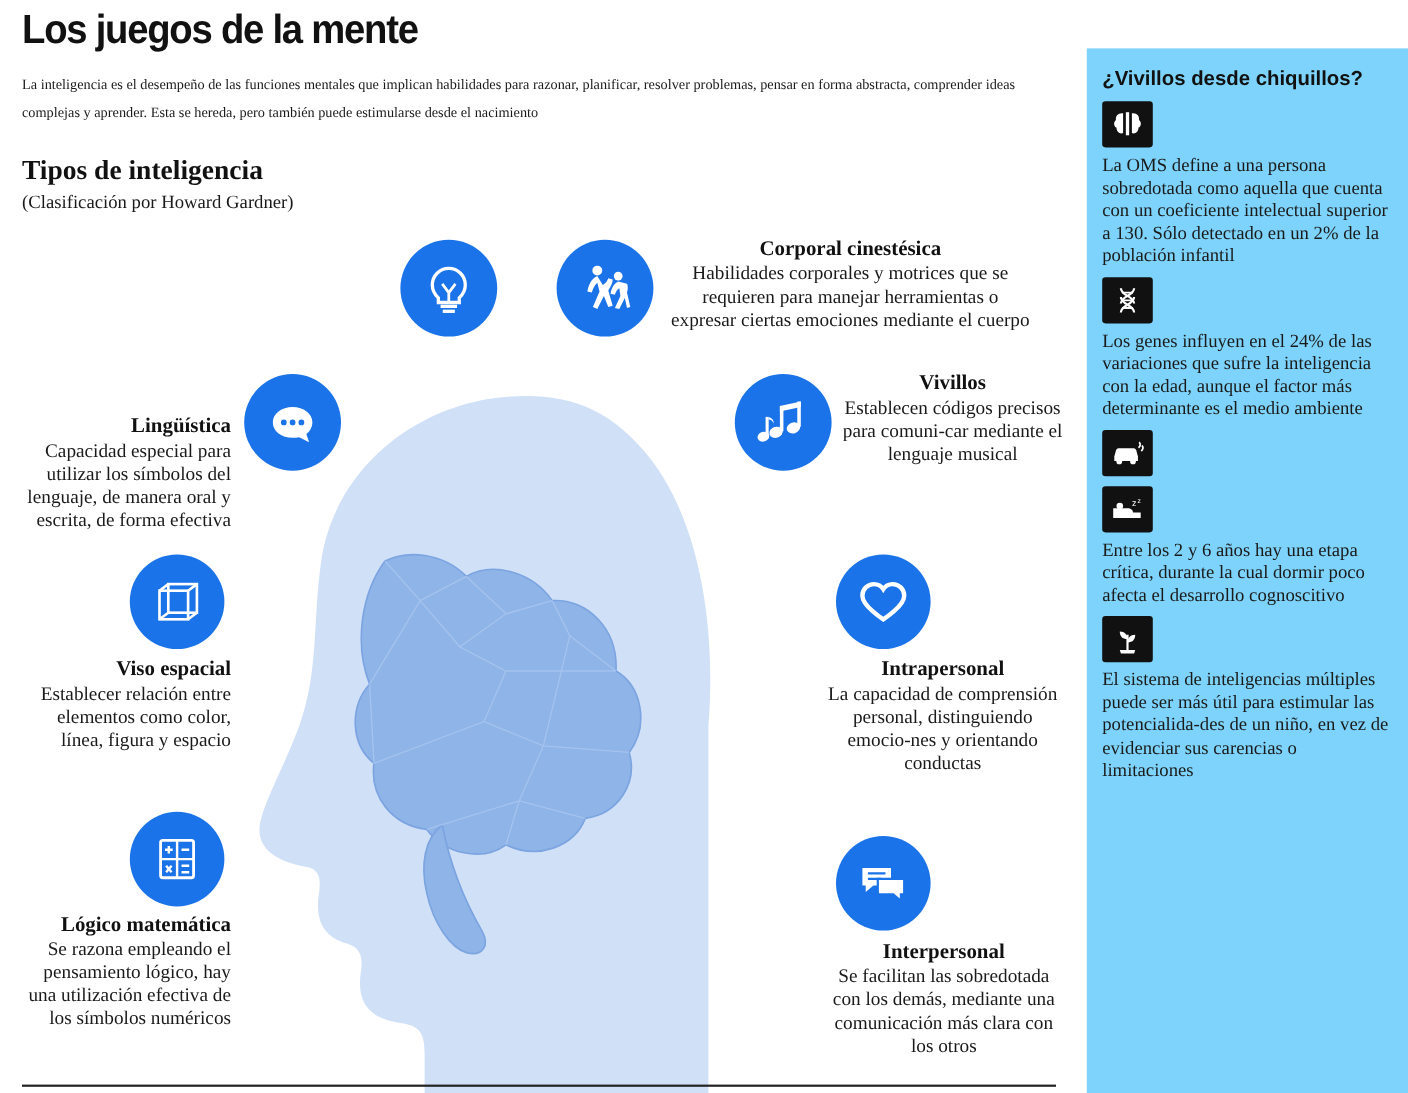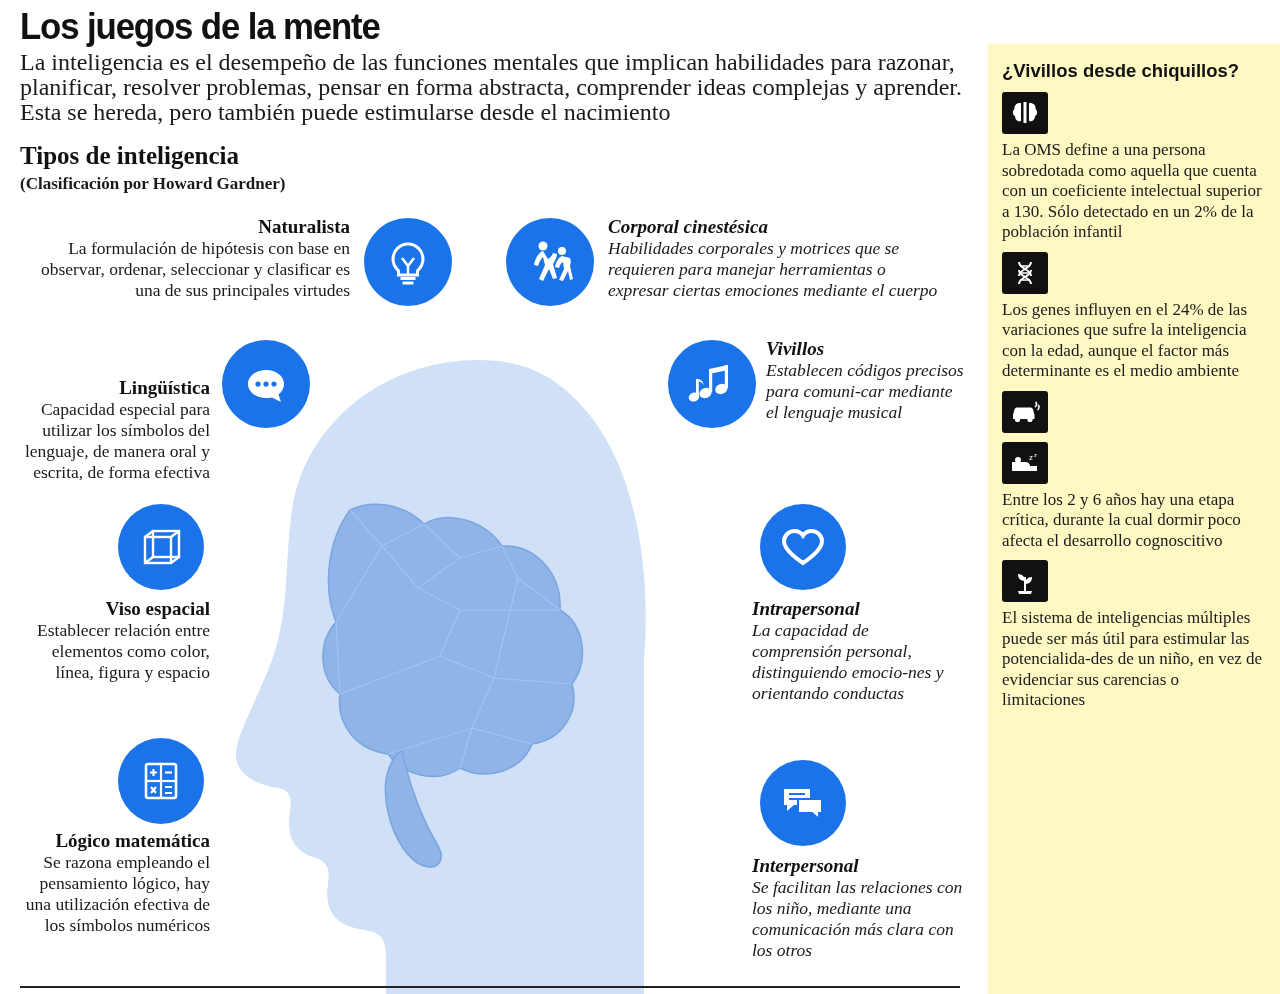--- a/index.html
+++ b/index.html
@@ -30,42 +30,41 @@
     font-weight: bold;
     font-size: 37px;
     letter-spacing: -1.2px;
     color: #111111;
     transform: scaleX(0.94);
     transform-origin: left top;
   }
 
   #deck {
     position: absolute;
-    left: 20px; top: 50px;
+    left: 20px; top: 64px;
     width: 955px;
-    font-size: 24px;
+    font-size: 13px;
     line-height: 25px;
     color: #1a1a1a;
   }
 
   #subtitle {
     position: absolute;
     left: 20px; top: 142px;
     font-family: "Liberation Serif", serif;
     font-weight: bold;
     font-size: 25px;
     color: #111111;
   }
 
   #classification {
     position: absolute;
     left: 20px; top: 174px;
     font-size: 17px;
     color: #1a1a1a;
-    font-weight: bold;
   }
 
   
   #head-silhouette {
     position: absolute;
     left: 232px; top: 360px;
     width: 440px; height: 634px;
   }
 
   
@@ -89,21 +88,21 @@
   }
   .intel .name {
     font-family: "Liberation Serif", serif;
     font-weight: bold;
     font-size: 19px;
     display: block;
     margin-bottom: 1px;
     color: #111111;
   }
   .intel.right-align { text-align: right; }
-  .intel.left-align { text-align: left; font-style: italic; }
+  .intel.left-align { text-align: center; }
 
   #brain-caption {
     position: absolute;
     left: 388px; top: 776px;
     width: 215px;
     text-align: center;
     font-size: 16.5px;
     line-height: 19.5px;
     color: #1a1a1a;
   }
@@ -113,21 +112,21 @@
     left: 20px; top: 986px;
     width: 940px;
     border-top: 2px solid #222222;
   }
 
   
   #sidebar {
     position: absolute;
     left: 988px; top: 44px;
     width: 292px; height: 950px;
-    background: #fef9c3;
+    background: #7dd3fc;
     box-sizing: border-box;
     padding: 16px 14px 0 14px;
   }
   #sidebar-title {
     font-family: "Liberation Sans", sans-serif;
     font-weight: bold;
     font-size: 18.5px;
     color: #111111;
     margin-bottom: 10px;
   }
@@ -173,24 +172,20 @@
 
 
   <div class="icon-circle" style="left:364px; top:218px; width:88px; height:88px;">
     <svg width="52" height="52" viewBox="0 0 52 52">
       <path d="M26,8 C17.7,8 11,14.7 11,23 C11,28.3 13.6,32 16.5,34.8 L16.5,39 L35.5,39 L35.5,34.8 C38.4,32 41,28.3 41,23 C41,14.7 34.3,8 26,8 Z" fill="none" stroke="#ffffff" stroke-width="3"></path>
       <rect x="18.5" y="41" width="15" height="3" fill="#ffffff"></rect>
       <rect x="20.5" y="45.5" width="11" height="3" fill="#ffffff"></rect>
       <path d="M20,22 L26,30 L32,22 M26,30 L26,38" fill="none" stroke="#ffffff" stroke-width="2.5"></path>
     </svg>
   </div>
-  <div class="intel right-align" style="left:30px; top:216px; width:320px;">
-    <span class="name">Naturalista</span>
-    <span>La formulación de hipótesis con base en observar, ordenar, seleccionar y clasificar es una de sus principales virtudes</span>
-  </div>
 
   <div class="icon-circle" style="left:506px; top:218px; width:88px; height:88px;">
     <svg width="54" height="54" viewBox="0 0 54 54">
       <circle cx="20" cy="11" r="4.5" fill="#ffffff"></circle>
       <path d="M20,16 C15,18 12,24 11,30 L15,31 C16,27 18,24 20,22 L22,30 L16,44 L20,46 L26,34 L30,44 L34,43 L30,29 C32,26 34,22 34,19 L30,18 C29,21 27,23 25,24 Z" fill="#ffffff"></path>
       <circle cx="39" cy="16" r="4" fill="#ffffff"></circle>
       <path d="M39,21 C35,23 33,27 32,32 L36,33 C37,30 38,28 40,27 L41,34 L36,45 L40,46 L45,36 L47,45 L50,44 L47,31 C48,28 48,25 47,23 Z" fill="#ffffff"></path>
     </svg>
   </div>
   <div class="intel left-align" style="left:608px; top:216px; width:330px;">
@@ -268,21 +263,21 @@
 
   <div class="icon-circle" style="left:760px; top:760px; width:86px; height:86px;">
     <svg width="50" height="50" viewBox="0 0 50 50">
       <path d="M6,11 L32,11 L32,27 L16,27 L9,33 L9,27 L6,27 Z" fill="#ffffff"></path>
       <path d="M20,21 L44,21 L44,35 L41,35 L41,41 L34,35 L20,35 Z" fill="#ffffff" stroke="#1a73e8" stroke-width="2"></path>
       <path d="M11,16 L27,16 M11,21 L23,21" stroke="#1a73e8" stroke-width="2"></path>
     </svg>
   </div>
   <div class="intel left-align" style="left:752px; top:855px; width:212px;">
     <span class="name">Interpersonal</span>
-    <span>Se facilitan las relaciones con los niño, mediante una comunicación más clara con los otros</span>
+    <span>Se facilitan las sobredotada con los demás, mediante una comunicación más clara con los otros</span>
   </div>
 
   <div id="bottom-rule"></div>
 </div>
 
 <div id="sidebar">
   <div id="sidebar-title">¿Vivillos desde chiquillos?</div>
 
   <div class="fact">
     <div class="fact-icon">

